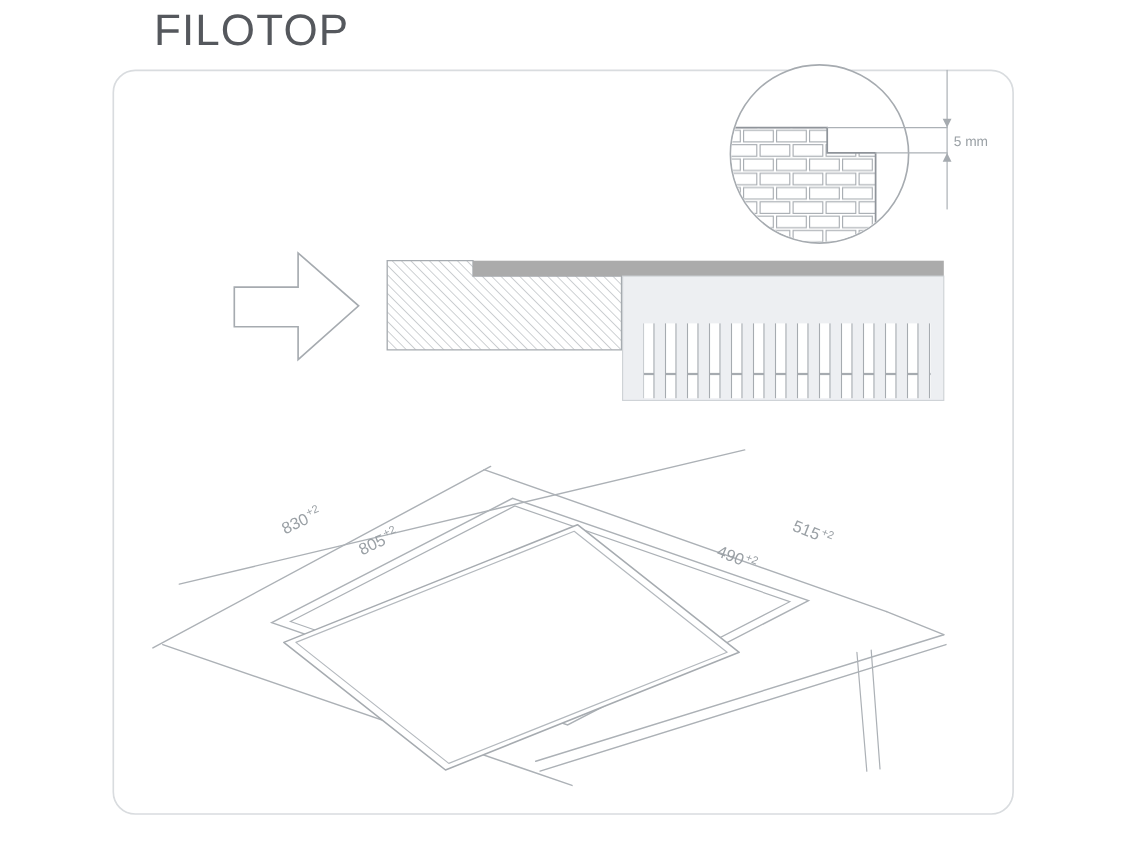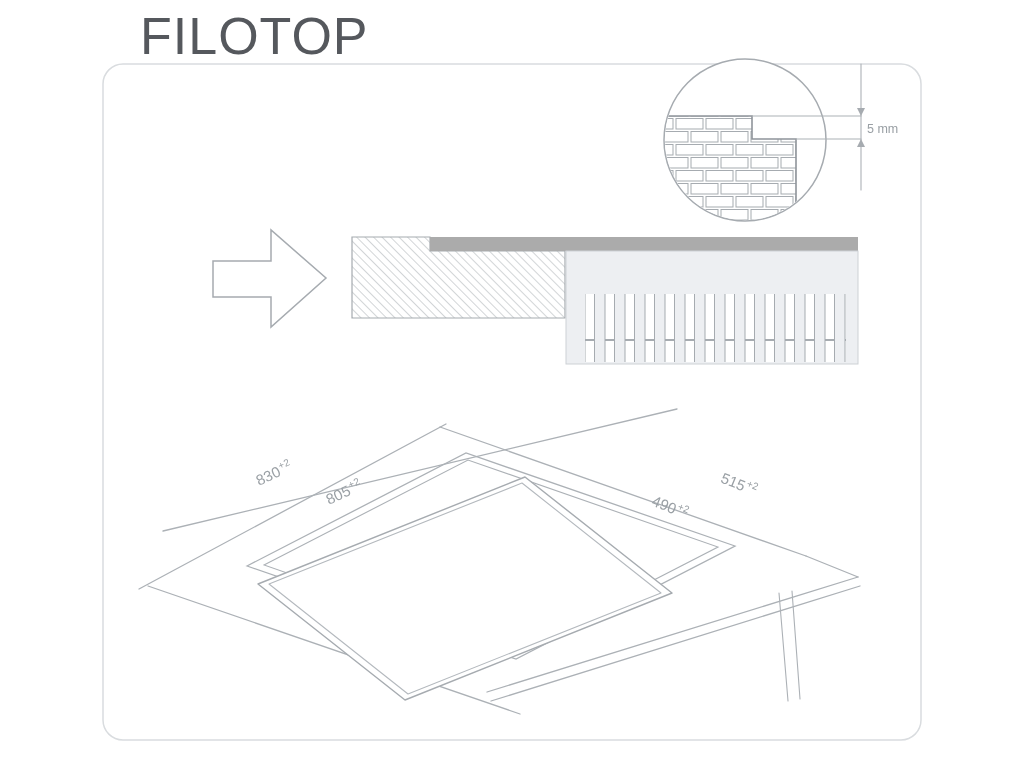--- a/index.html
+++ b/index.html
@@ -1,18 +1,18 @@
 <!DOCTYPE html>
 <html><head>
 <meta charset="utf-8">
 <style>
   html,body{margin:0;padding:0;background:#ffffff;}
   #page{position:relative;width:1024px;height:768px;background:#ffffff;overflow:hidden;
         font-family:"Liberation Sans", sans-serif;}
-  #title{position:absolute;left:140px;top:6px;font-size:52px;font-weight:300;
+  #title{position:absolute;left:140px;top:6px;font-size:40px;font-weight:300;
          color:#55585d;letter-spacing:1px;}
   svg{position:absolute;left:0;top:0;}
   .frame{fill:none;stroke:#d9dcdf;stroke-width:1.5;}
   .line{stroke:#acb1b6;stroke-width:1.3;fill:none;stroke-linecap:round;}
   .thin{stroke-width:1.1;}
   .shape{fill:#ffffff;stroke:#a6abb0;stroke-width:1.5;stroke-linejoin:miter;}
   .panel{fill:#edeff2;stroke:#cdd1d5;stroke-width:1;}
   .profile{fill:none;stroke:#8f949a;stroke-width:1.6;}
   text.dim{font-family:"Liberation Sans",sans-serif;font-size:15px;fill:#9aa0a5;}
   text.small{font-family:"Liberation Sans",sans-serif;font-size:12.5px;fill:#9aa0a5;}

